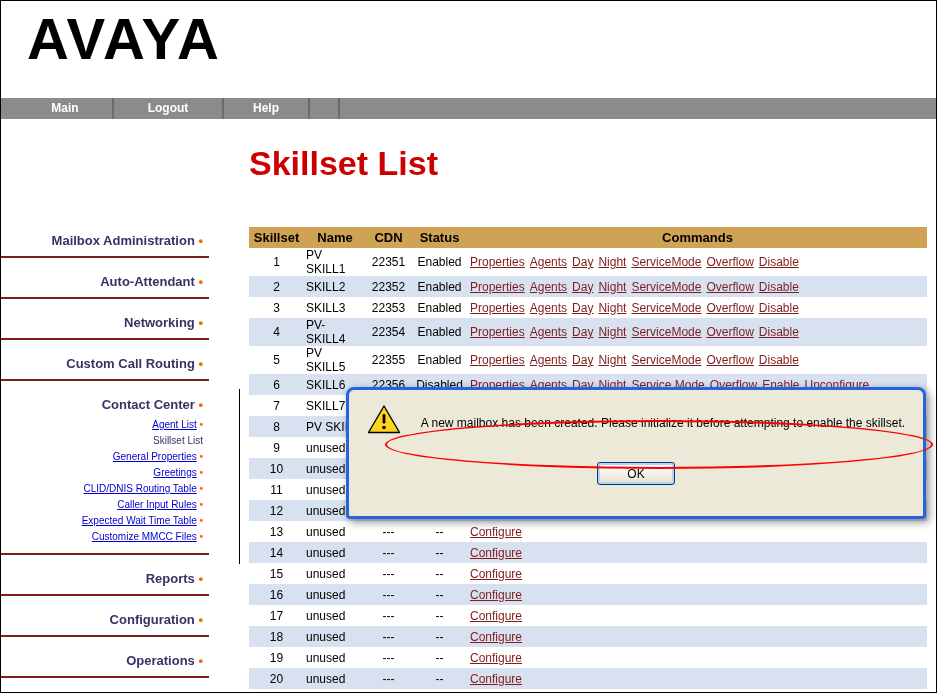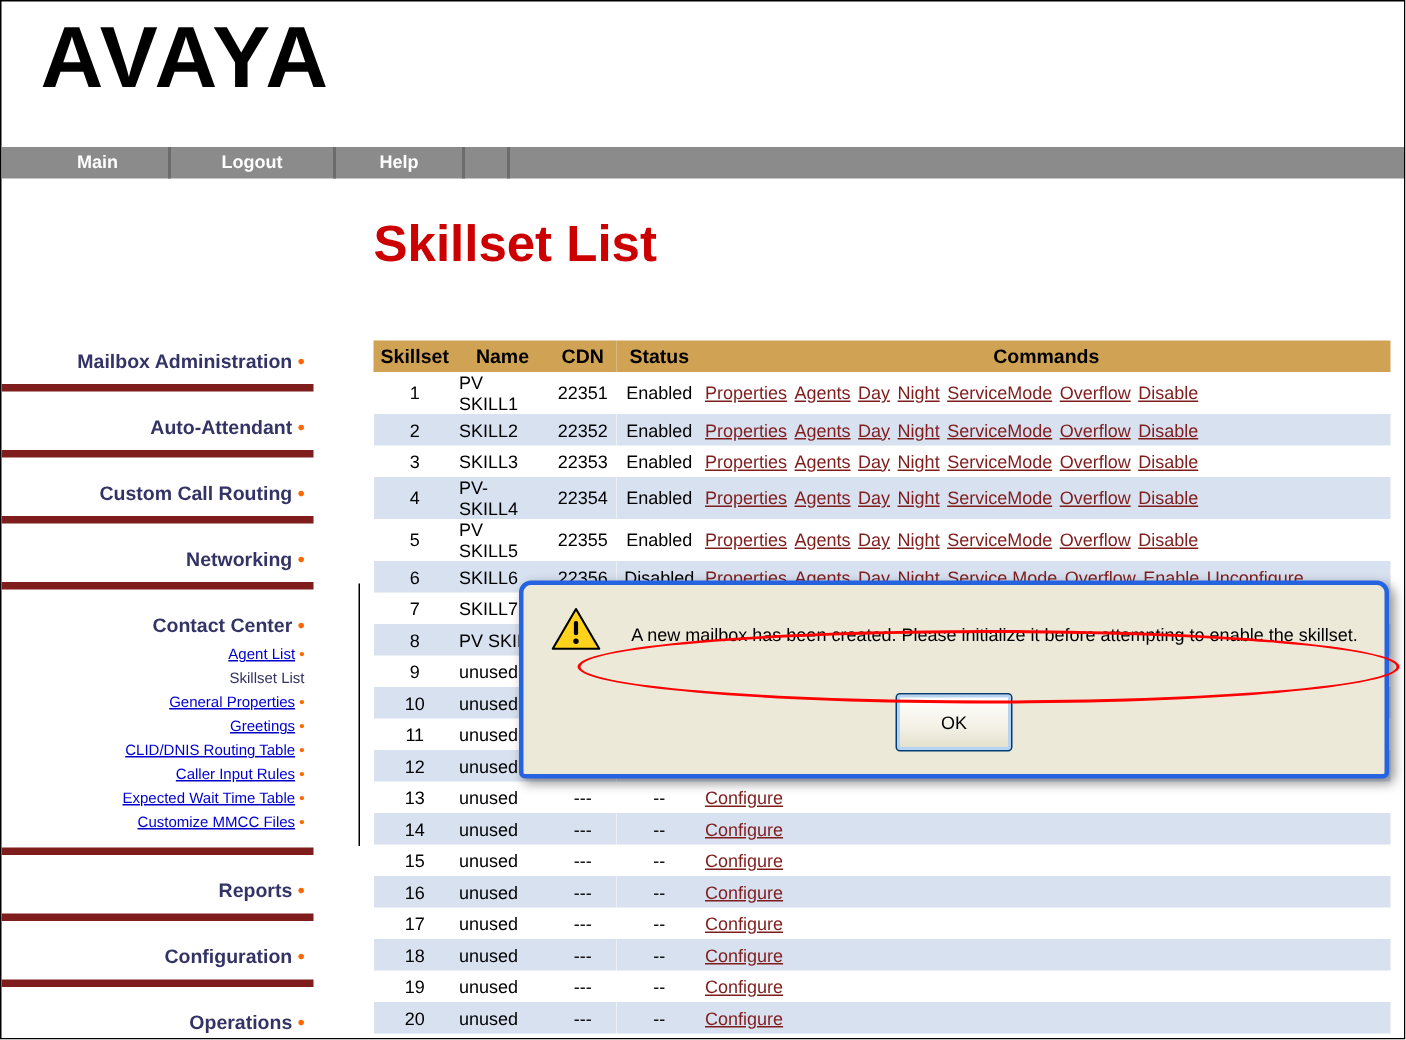--- a/index.html
+++ b/index.html
@@ -9,21 +9,21 @@
   .logo{position:absolute;left:26px;top:4px;font-size:58px;font-weight:bold;color:#000000;letter-spacing:2px;}
 
   .navbar{position:absolute;left:0;top:97px;width:100%;height:21px;background:#8b8b8b;display:flex;padding-left:17px;}
   .nav-item{height:21px;line-height:21px;text-align:center;color:#fff;font-weight:bold;font-size:12px;border-right:2px solid #6c6c6c;cursor:pointer;}
   .nav-item:nth-child(1){width:96px;}
   .nav-item:nth-child(2){width:110px;}
   .nav-item:nth-child(3){width:86px;}
   .nav-spacer{width:30px;height:21px;border-right:2px solid #6c6c6c;}
 
   .sidebar{position:absolute;left:0;top:232px;width:208px;}
-  .sb-section{border-bottom:5px solid #7f1d1d;padding:0 6px 8px 0;margin-bottom:16px;text-align:right;}
+  .sb-section{border-bottom:2px solid #7f1d1d;padding:0 6px 8px 0;margin-bottom:16px;text-align:right;}
   .sb-item{font-size:13px;font-weight:bold;color:#333366;cursor:pointer;white-space:nowrap;}
   .bullet{color:#FF6600;font-weight:bold;}
   .sb-sub{padding-top:5px;}
   .sb-subitem{font-size:10px;line-height:16px;cursor:pointer;white-space:nowrap;}
   .sub-link{color:#0000CC;text-decoration:underline;}
   .sub-current{color:#333366;}
 
   .frame-divider{position:absolute;left:238px;top:388px;width:1px;height:175px;background:#000;}
 
   .page-title{position:absolute;left:248px;top:143px;font-size:34px;font-weight:bold;color:#CC0000;}
@@ -39,21 +39,21 @@
   .c-commands{text-align:left;padding-left:4px;white-space:nowrap;}
   .c-commands a{color:#7f1d1d;margin-right:5px;text-decoration:underline;}
 
   .dialog{position:absolute;left:345px;top:386px;width:580px;height:132px;background:#ECE9D8;border:3px solid #2663E0;border-radius:8px 8px 4px 4px;box-shadow:3px 3px 8px rgba(0,0,0,.45);z-index:10;}
   .dialog-titlebar{position:relative;height:24px;background:linear-gradient(180deg,#4A9BFA 0%,#1B64E4 45%,#0D4BD0 100%);border-radius:4px 4px 0 0;display:flex;align-items:center;}
   .dialog-title{color:#fff;font-weight:bold;font-size:13px;padding-left:8px;text-shadow:1px 1px 1px #0a2a8a;}
   .dialog-close{position:absolute;right:4px;top:2px;width:21px;height:20px;background:linear-gradient(180deg,#F79275 0%,#D9532F 50%,#BF3A18 100%);border:1px solid #fff;border-radius:3px;color:#fff;font-weight:bold;font-size:13px;text-align:center;line-height:18px;cursor:pointer;}
   .dialog-body{position:relative;height:102px;}
   .warn-icon{position:absolute;left:18px;top:14px;}
   .dialog-message{position:absolute;left:60px;top:26px;right:6px;font-size:12px;color:#000;text-align:center;}
-  .ok-button{position:absolute;left:50%;transform:translateX(-50%);top:72px;width:78px;height:39px;font-size:12px;font-family:"Liberation Sans",sans-serif;background:linear-gradient(180deg,#FFFFFF 0%,#F4F2E8 55%,#E3DFCB 100%);border:1px solid #003C74;border-radius:3px;box-shadow:inset 0 0 0 2px #B5D3F2;cursor:pointer;}
+  .ok-button{position:absolute;left:50%;transform:translateX(-50%);top:72px;width:78px;height:23px;font-size:12px;font-family:"Liberation Sans",sans-serif;background:linear-gradient(180deg,#FFFFFF 0%,#F4F2E8 55%,#E3DFCB 100%);border:1px solid #003C74;border-radius:3px;box-shadow:inset 0 0 0 2px #B5D3F2;cursor:pointer;}
 
   .annotation-ellipse{position:absolute;left:384px;top:419px;width:548px;height:49px;border:2px solid #FF0000;border-radius:50%;z-index:20;pointer-events:none;}
 </style>
 </head>
 <body>
 
 <div class="page">
 
   <div class="logo">AVAYA</div>
 
@@ -65,24 +65,24 @@
     </div>
 
   <div class="sidebar">
       <div class="sb-section">
         <div class="sb-item"><span>Mailbox Administration</span><span class="bullet"> •</span></div>
       </div>
       <div class="sb-section">
         <div class="sb-item"><span>Auto-Attendant</span><span class="bullet"> •</span></div>
       </div>
       <div class="sb-section">
+        <div class="sb-item"><span>Networking</span><span class="bullet"> •</span></div>
+      </div>
+      <div class="sb-section">
         <div class="sb-item"><span>Custom Call Routing</span><span class="bullet"> •</span></div>
-      </div>
-      <div class="sb-section">
-        <div class="sb-item"><span>Networking</span><span class="bullet"> •</span></div>
       </div>
       <div class="sb-section">
         <div class="sb-item"><span>Contact Center</span><span class="bullet"> •</span></div>
         <div class="sb-sub">
           <div class="sb-subitem"><span class="sub-link">Agent List</span><span class="bullet"> •</span></div>
           <div class="sb-subitem"><span class="sub-current">Skillset List</span></div>
           <div class="sb-subitem"><span class="sub-link">General Properties</span><span class="bullet"> •</span></div>
           <div class="sb-subitem"><span class="sub-link">Greetings</span><span class="bullet"> •</span></div>
           <div class="sb-subitem"><span class="sub-link">CLID/DNIS Routing Table</span><span class="bullet"> •</span></div>
           <div class="sb-subitem"><span class="sub-link">Caller Input Rules</span><span class="bullet"> •</span></div>

